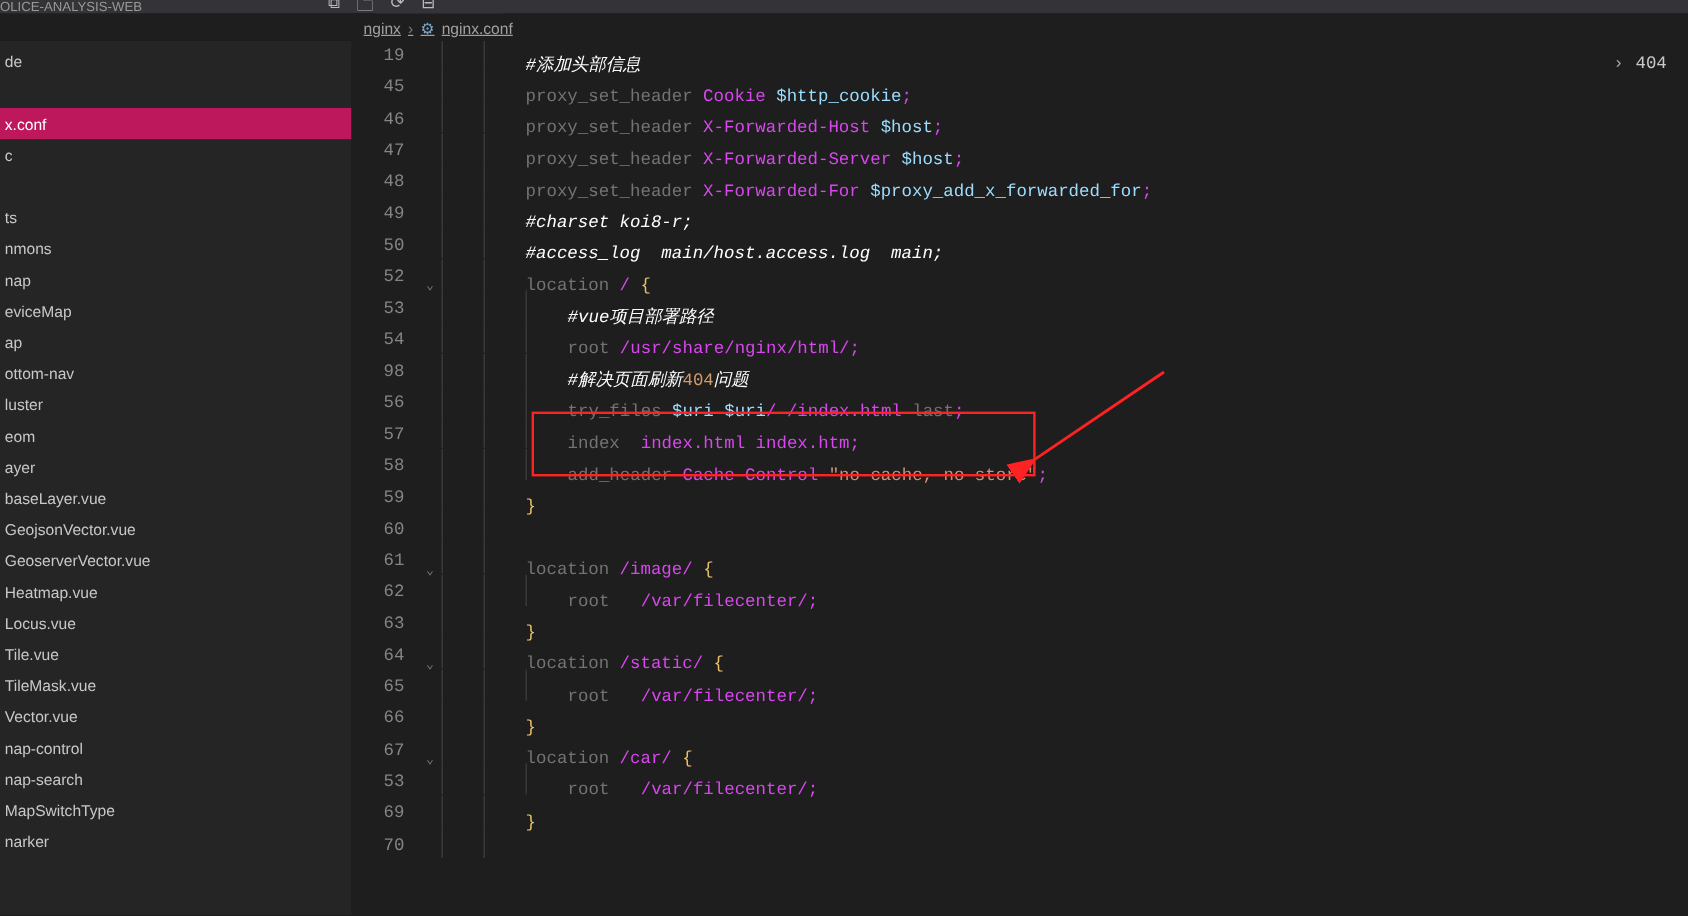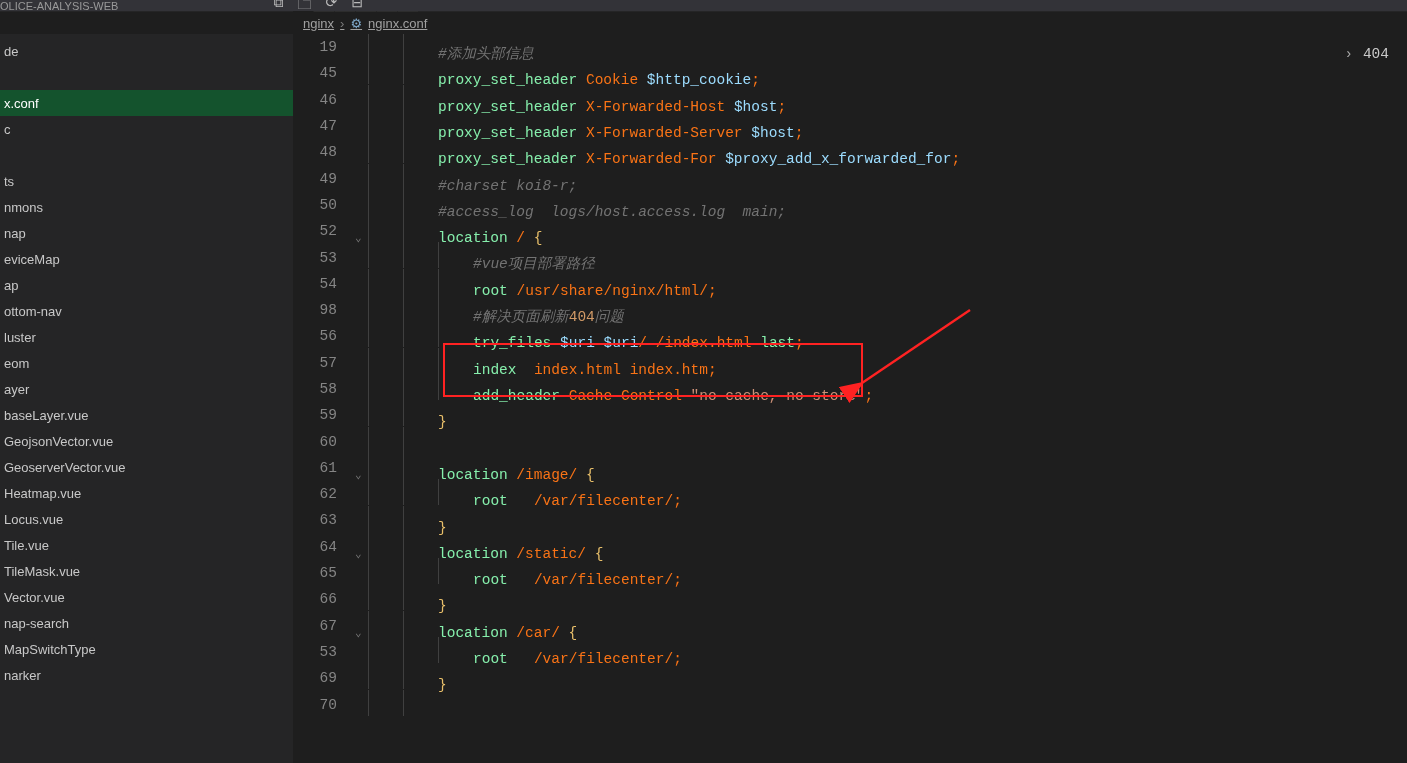--- a/index.html
+++ b/index.html
@@ -25,39 +25,39 @@
     padding-left:303px; gap:6px; background:#1e1e1e;text-decoration:underline; }
   .crumbs .sep { color:#7a7a7a; }
   .crumbs .gear { color:#7fa8c9; }
 
   
   .body { flex:1; display:flex; overflow:hidden; }
   .sidebar { width:293px; background:#252526; color:#c8c8c8; font-size:13px;
     overflow:hidden; padding-top:4px; }
   .side-item { height:26px; display:flex; align-items:center; padding-left:4px;
     white-space:nowrap; }
-  .side-item.sel { background:#14532d; color:#fff; }
+  .side-item.sel { background:#be185d; color:#fff; }
 
   .editor { flex:1; position:relative; background:#1e1e1e;
     font-family:Consolas,"Courier New",monospace; font-size:14.5px; }
   .badge { position:absolute; top:10px; right:14px; display:flex; align-items:center;
     gap:10px; color:#c9c9c9; background:#1e1e1e; padding:2px 4px; }
   .badge .chev { font-size:14px; color:#aaa; }
 
   .code { position:absolute; inset:0; overflow:hidden; }
   .line { display:flex; height:26.3px; align-items:center; }
   .ln  { width:64px; text-align:right; padding-right:20px; color:#858585; }
   .gut { width:11px; position:relative; }
   .fold { position:absolute; left:-2px; color:#7a7a7a; font-size:11px; }
   .ind { display:inline-block; width:35px; border-left:1px solid #404040; height:26px; }
   .txt { white-space:pre; }
-  .c-kw  { color:#86efac; }   
+  .c-kw  { color:#737373; }   
   .c-br  { color:#e8bf6a; }   
-  .c-pn  { color:#f97316;margin-top:30px; }
-  .c-cm  { color:#737373; font-style:italic; }
+  .c-pn  { color:#d946ef;margin-top:30px; }
+  .c-cm  { color:#ffffff; font-style:italic; }
   .c-nm  { color:#d19a66; }   
   .c-str { color:#ce9178; }
   .c-var { color:#9cdcfe; }
 
   
   .hlbox { position:absolute; border:2px solid #f22; pointer-events:none; }
   .arrow { position:absolute; pointer-events:none; }
 </style>
 </head>
 <body>
@@ -109,20 +109,21 @@
         <div class="side-item">eom</div>
         <div class="side-item">ayer</div>
         <div class="side-item">baseLayer.vue</div>
         <div class="side-item">GeojsonVector.vue</div>
         <div class="side-item">GeoserverVector.vue</div>
         <div class="side-item">Heatmap.vue</div>
         <div class="side-item">Locus.vue</div>
         <div class="side-item">Tile.vue</div>
         <div class="side-item">TileMask.vue</div>
         <div class="side-item">Vector.vue</div>
+        <div class="side-item">nap-control</div>
         <div class="side-item">nap-search</div>
         <div class="side-item">MapSwitchType</div>
         <div class="side-item">narker</div>
       </div>
 
     <div class="editor">
       <div class="badge">
         <span class="chev">›</span>
         <span>404</span>
       </div>
@@ -153,21 +154,21 @@
             <span class="txt"><span class="ind"></span><span class="ind"></span><span class="c-kw">proxy_set_header</span><span class="c-pn"> X-Forwarded-For </span><span class="c-var">$proxy_add_x_forwarded_for</span><span class="c-pn">;</span></span>
           </div>
           <div class="line">
             <span class="ln">49</span>
             <span class="gut"></span>
             <span class="txt"><span class="ind"></span><span class="ind"></span><span class="c-cm">#charset koi8-r;</span></span>
           </div>
           <div class="line">
             <span class="ln">50</span>
             <span class="gut"></span>
-            <span class="txt"><span class="ind"></span><span class="ind"></span><span class="c-cm">#access_log  logs/host.access.log  main;</span></span>
+            <span class="txt"><span class="ind"></span><span class="ind"></span><span class="c-cm">#access_log  main/host.access.log  main;</span></span>
           </div>
           <div class="line">
             <span class="ln">52</span>
             <span class="gut">
               <span class="fold">⌄</span>
             </span>
             <span class="txt"><span class="ind"></span><span class="ind"></span><span class="c-kw">location</span><span class="c-pn"> / </span><span class="c-br">{</span></span>
           </div>
           <div class="line">
             <span class="ln">53</span>

